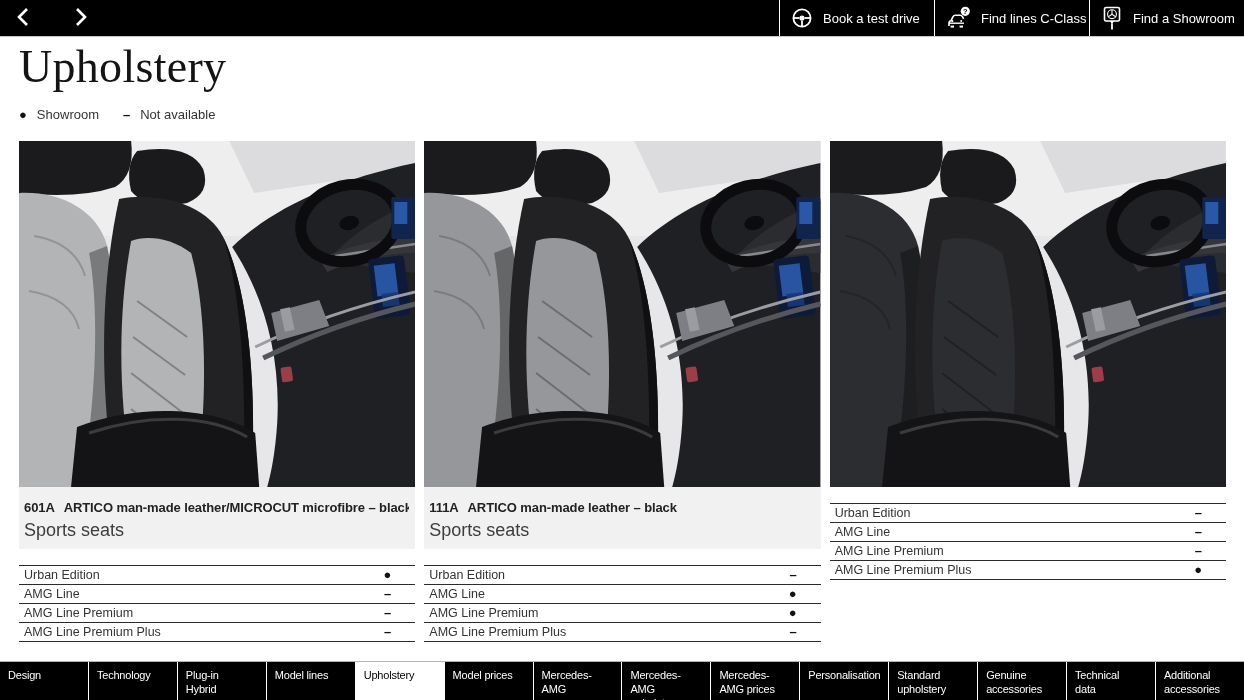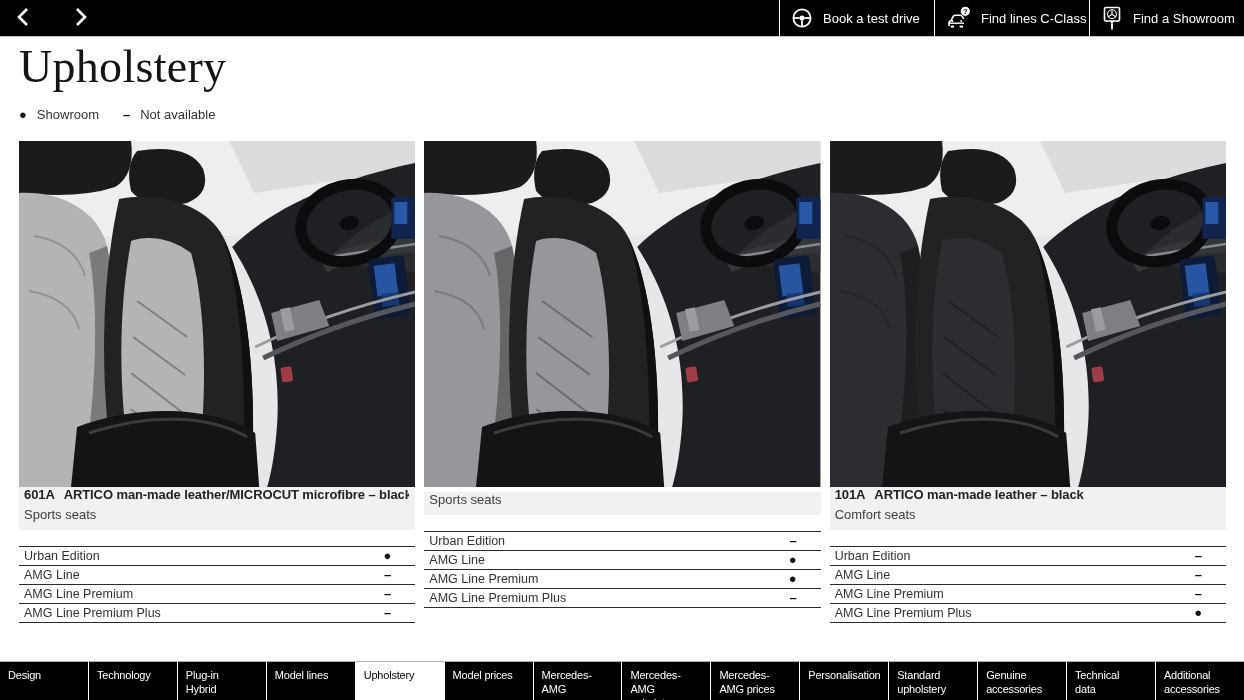--- a/index.html
+++ b/index.html
@@ -30,24 +30,24 @@
   }
   .legend { display:flex; align-items:center; gap:24px; margin:15px 0 0 19px; font-size:13px; color:#333; }
   .legend-item { display:flex; align-items:center; gap:10px; }
   .legend-sym { font-size:13px; color:#111; font-weight:700; line-height:1; }
 
   
   .columns { display:flex; gap:9px; padding:0 18px 0 19px; margin-top:19px; }
   .column { flex:1 1 0; min-width:0; }
   .photo { height:346px; background:#e6e6e8; overflow:hidden; }
   .photo svg { display:block; width:100%; height:100%; }
-  .caption { background:#f1f1f2; padding:0 6px 8px 5px; }
+  .caption { background:#f1f1f2; padding:13px 6px 8px 5px; }
   .caption-title { font-size:13px; font-weight:700; color:#222; letter-spacing:-0.1px; white-space:nowrap; overflow:hidden; }
   .caption-title .code { margin-right:9px; }
-  .caption-sub { font-size:13px; color:#3d3d3d; margin-top:5px; }
+  .caption-sub { font-size:18px; color:#3d3d3d; margin-top:5px; }
   .avail-table { border-top:1px solid #2b2b2b;margin-top:16px; }
   .avail-row {
     display:flex; justify-content:space-between; align-items:center;
     height:19px; border-bottom:1px solid #2b2b2b; font-size:12.5px; color:#333; padding-left:5px;
   }
   .avail-row .indicator { padding-right:24px; font-weight:700; font-size:13px; color:#111; line-height:1; }
 
   
   .bottom-nav {
     position:absolute; left:0; right:0; bottom:0; height:39px; background:#000;
@@ -261,20 +261,23 @@
             <path d="M112,232 L164,272"></path>
               <path d="M112,268 L160,308"></path>
           </g>
           <path d="M204,96 C222,150 228,250 224,346 L232,346 C238,250 230,150 204,96 Z" fill="#101013"></path>
           <path d="M58,286 C120,262 196,266 236,292 L240,346 L52,346 Z" fill="#141417"></path>
           <path d="M70,292 C130,272 190,274 228,296" stroke="#3a3b3f" stroke-width="3" fill="none"></path>
         </g>
       </svg>
     </div>
     <div class="caption">
+      <div class="caption-title">
+        <span class="code">111A</span><span>ARTICO man-made leather – black</span>
+      </div>
       <div class="caption-sub">Sports seats</div>
     </div>
     <div class="avail-table">
       <div class="avail-row">
         <span>Urban Edition</span>
         <span class="indicator">–</span>
       </div>
       <div class="avail-row">
         <span>AMG Line</span>
         <span class="indicator">●</span>
@@ -332,26 +335,20 @@
             <path d="M118,160 L168,196"></path>
               <path d="M114,196 L166,234"></path>
             <path d="M112,232 L164,272"></path>
               <path d="M112,268 L160,308"></path>
           </g>
           <path d="M204,96 C222,150 228,250 224,346 L232,346 C238,250 230,150 204,96 Z" fill="#101013"></path>
           <path d="M58,286 C120,262 196,266 236,292 L240,346 L52,346 Z" fill="#141417"></path>
           <path d="M70,292 C130,272 190,274 228,296" stroke="#3a3b3f" stroke-width="3" fill="none"></path>
         </g>
       </svg>
-    </div>
-    <div class="caption">
-      <div class="caption-title">
-        <span class="code">101A</span><span>ARTICO man-made leather – black</span>
-      </div>
-      <div class="caption-sub">Comfort seats</div>
     </div>
     <div class="avail-table">
       <div class="avail-row">
         <span>Urban Edition</span>
         <span class="indicator">–</span>
       </div>
       <div class="avail-row">
         <span>AMG Line</span>
         <span class="indicator">–</span>
       </div>

